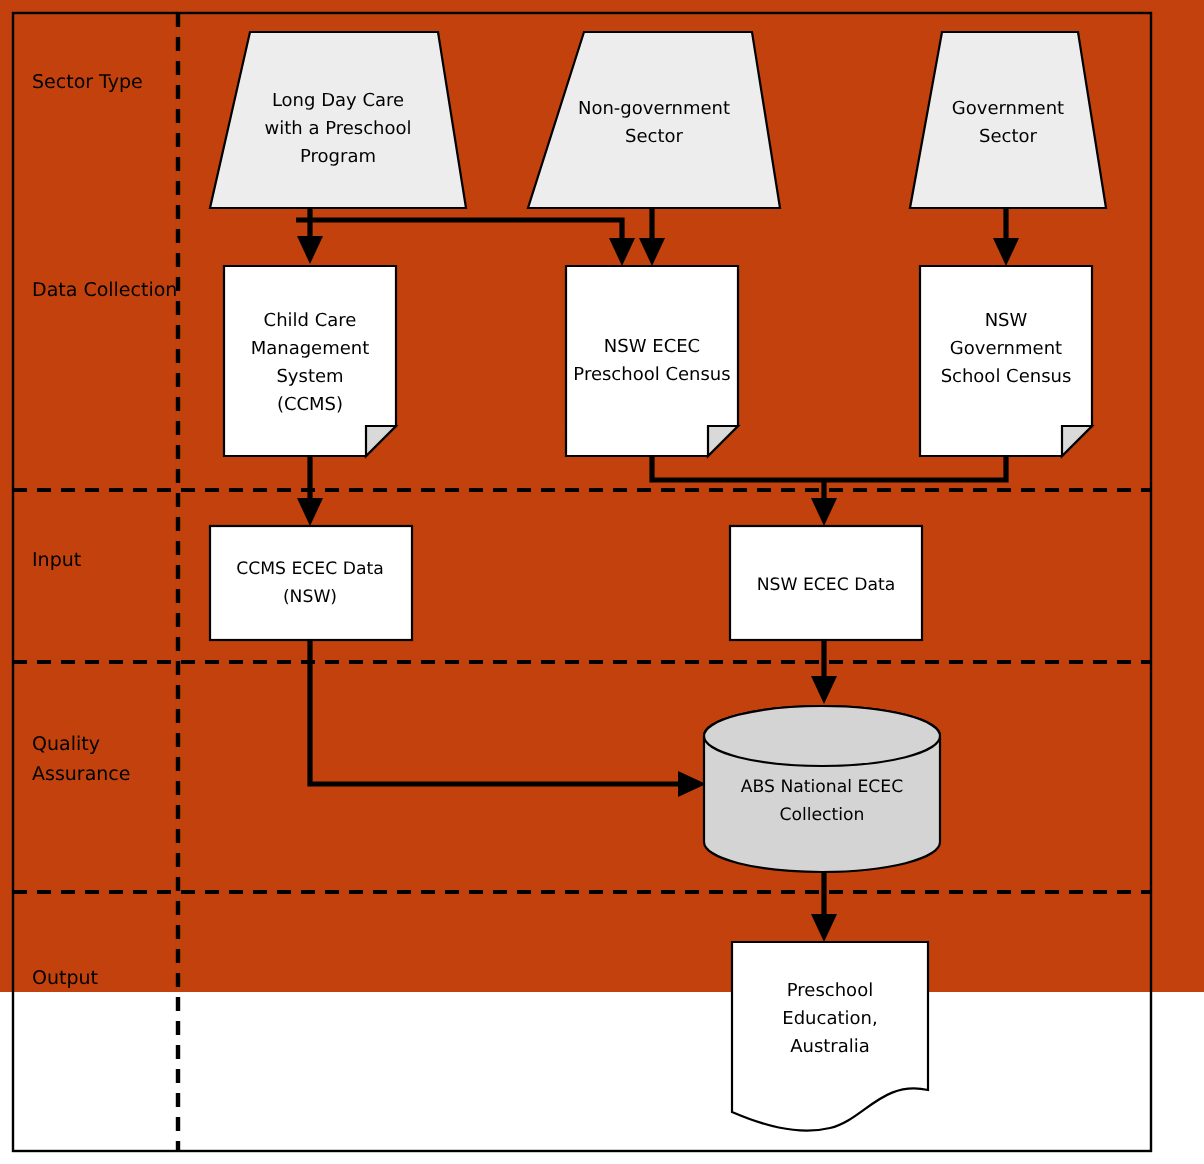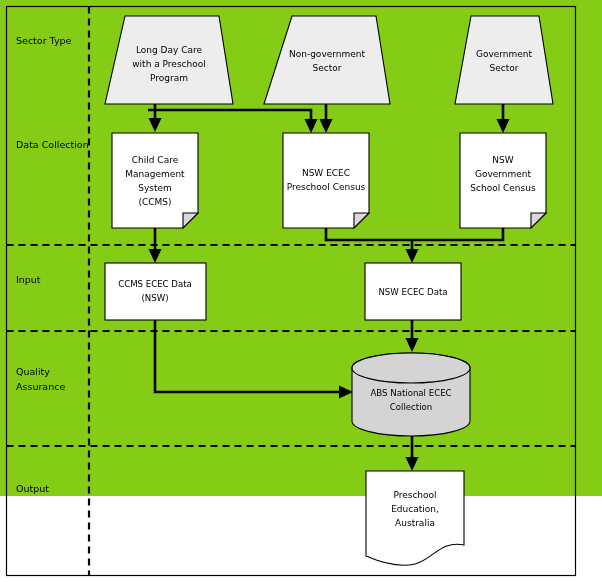--- a/index.html
+++ b/index.html
@@ -10,21 +10,21 @@
   body {
     font-family: "DejaVu Sans", sans-serif;
     width: 602px;
     height: 582px;
     overflow: hidden;
   }
   #diagram-root {
     position: relative;
     width: 602px;
     height: 496px;
-    background: #84cc16;
+    background: #c2410c;
   }
   svg#flowchart {
     position: absolute;
     top: 0;
     left: 0;
     width: 602px;
     height: 582px;
     display: block;
   }
   .frame-line {

